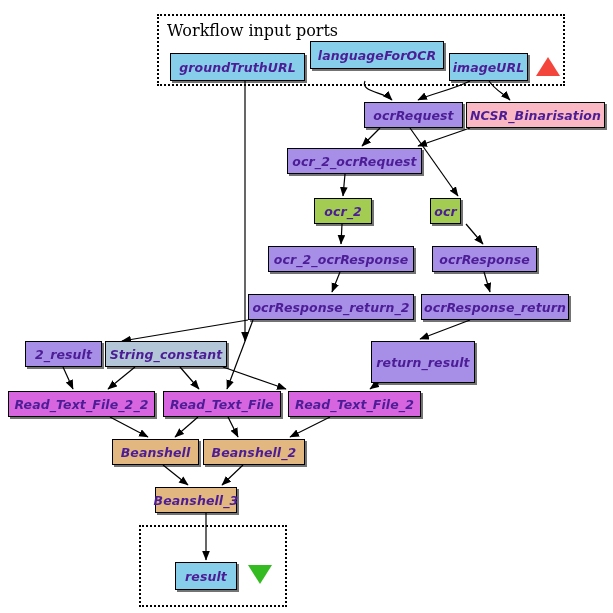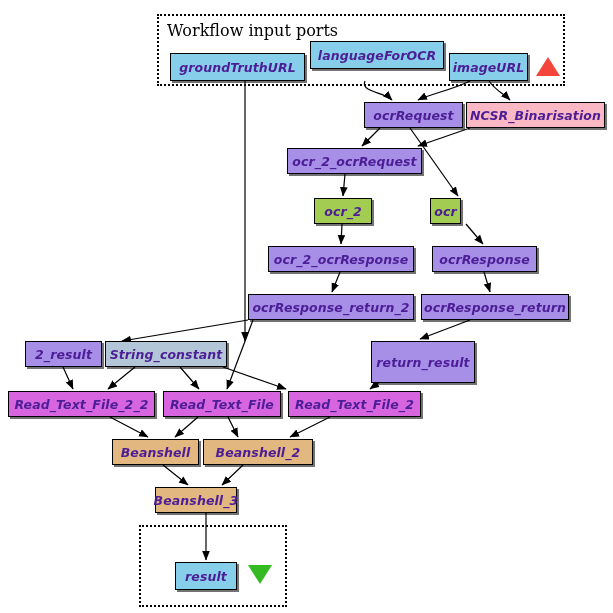--- a/index.html
+++ b/index.html
@@ -136,21 +136,21 @@
       <div class="node n-purple" style="left: 432px; top: 246px; width: 105px; height: 26px;">ocrResponse</div>
       <div class="node n-purple" style="left: 248px; top: 294px; width: 166px; height: 26px;">ocrResponse_return_2</div>
       <div class="node n-purple" style="left: 421px; top: 294px; width: 148px; height: 26px;">ocrResponse_return</div>
       <div class="node n-purple" style="left: 25px; top: 341px; width: 77px; height: 26px;">2_result</div>
       <div class="node n-steel" style="left: 105px; top: 341px; width: 122px; height: 26px;">String_constant</div>
       <div class="node n-purple" style="left: 371px; top: 341px; width: 104px; height: 42px;">return_result</div>
       <div class="node n-magenta" style="left: 8px; top: 391px; width: 147px; height: 26px;">Read_Text_File_2_2</div>
       <div class="node n-magenta" style="left: 163px; top: 391px; width: 118px; height: 26px;">Read_Text_File</div>
       <div class="node n-magenta" style="left: 288px; top: 391px; width: 133px; height: 26px;">Read_Text_File_2</div>
       <div class="node n-tan" style="left: 112px; top: 439px; width: 87px; height: 26px;">Beanshell</div>
-      <div class="node n-tan" style="left: 203px; top: 439px; width: 110px; height: 26px;">Beanshell_2</div>
+      <div class="node n-tan" style="left: 203px; top: 439px; width: 102px; height: 26px;">Beanshell_2</div>
       <div class="node n-tan" style="left: 155px; top: 487px; width: 82px; height: 26px;">Beanshell_3</div>
       <div class="node n-port" style="left: 175px; top: 562px; width: 62px; height: 28px;">result</div>
     </div>
   <div id="tri-group">
       <div class="tri tri-up" style="left: 536px; top: 57px;"></div>
       <div class="tri tri-down" style="left: 248px; top: 565px;"></div>
     </div>
 
 </div>
 

